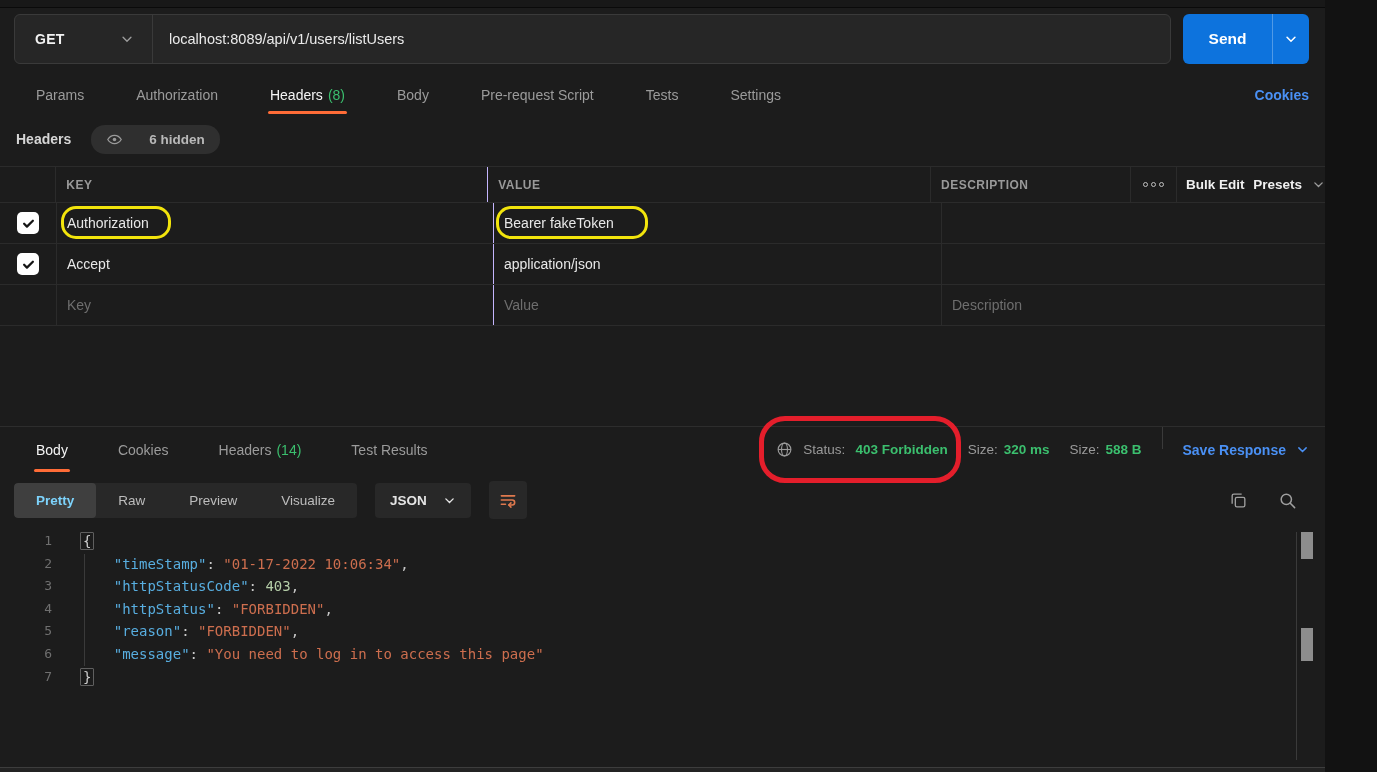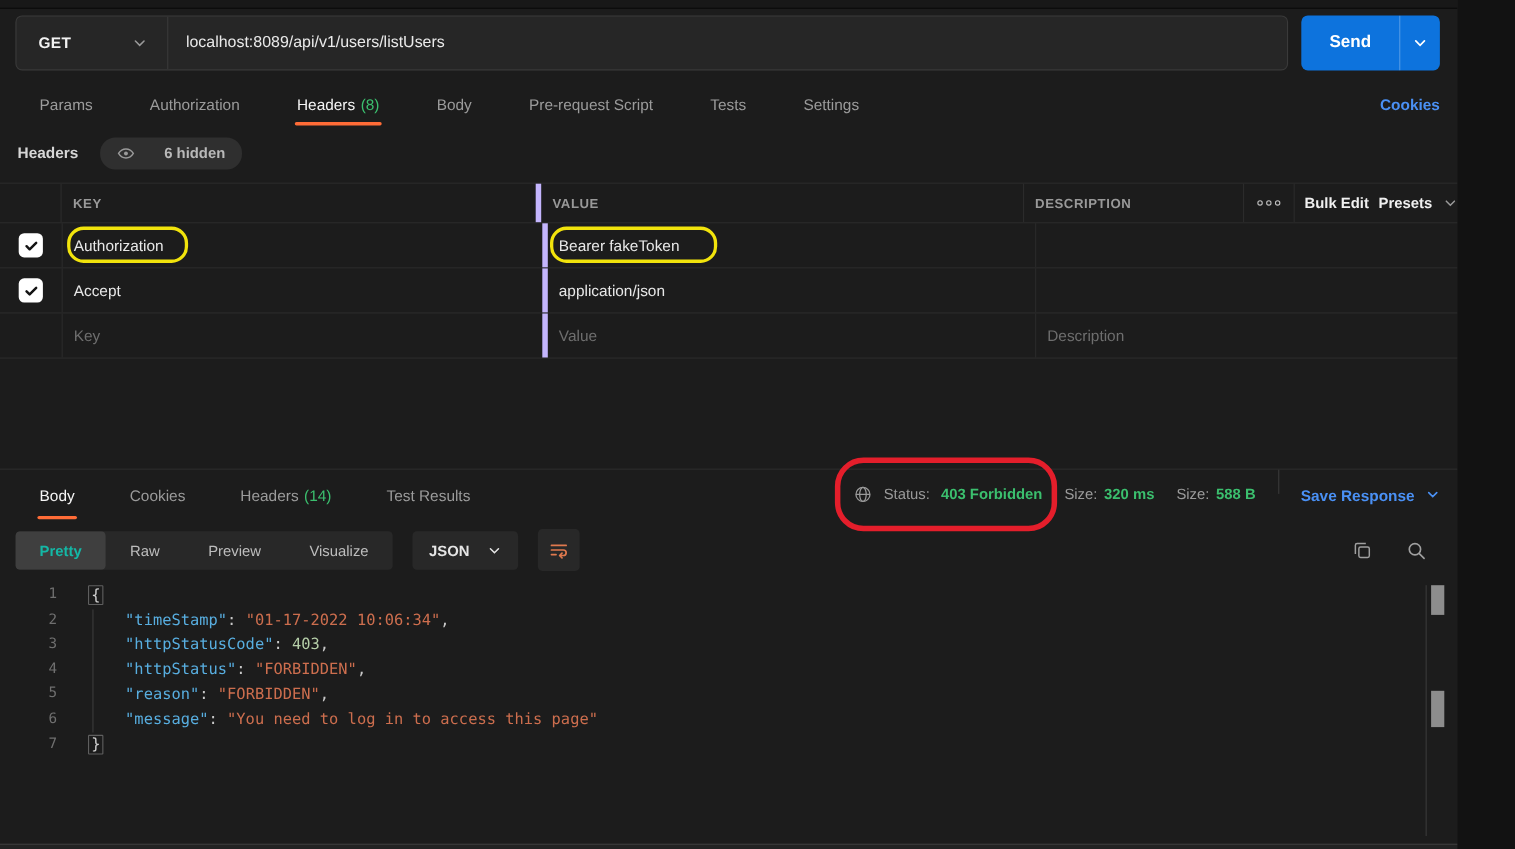--- a/index.html
+++ b/index.html
@@ -36,21 +36,21 @@
   .hidden-pill { display:flex; align-items:center; gap:26px; background:#2f2f2f; border-radius:14px; padding:6px 15px; cursor:pointer; }
   .hidden-pill span { font-size:13.5px; font-weight:600; color:#b9b9b9; }
 
   
   .tbl { margin-top:10px; font-size:14px; }
   .trow { display:flex; align-items:stretch; border-bottom:1px solid #2b2b2b; height:41px; }
   .trow.head { height:37px; border-top:1px solid #2b2b2b; }
   .cell { display:flex; align-items:center; padding-left:10px; position:relative; }
   .c-check { width:56px; justify-content:center; padding-left:0; }
   .c-key { width:437px; border-left:1px solid #2b2b2b; }
-  .c-value { width:448px; border-left:5px solid #c4b5fd; }
+  .c-value { width:448px; border-left:1px solid #c4b5fd; }
   .c-desc { flex:1; border-left:1px solid #2b2b2b; }
   .c-desc-h { width:202px; border-left:1px solid #2b2b2b; }
   .c-more { width:47px; border-left:1px solid #2b2b2b; justify-content:center; padding-left:0; cursor:pointer; }
   .c-bulk { width:78px; border-left:1px solid #2b2b2b; justify-content:center; padding-left:0; font-weight:700; font-size:13.5px; color:#f0f0f0; cursor:pointer; }
   .c-presets { flex:1; justify-content:center; gap:10px; padding-left:0; font-weight:700; font-size:13.5px; color:#f0f0f0; cursor:pointer; }
   .head .cell { font-size:12px; font-weight:700; letter-spacing:.5px; color:#999; }
   .head .c-bulk, .head .c-presets { font-size:13.5px; color:#f0f0f0; letter-spacing:0; }
   .checkbox { width:22px; height:22px; background:#fff; border-radius:5px; display:flex; align-items:center; justify-content:center; cursor:pointer; }
   .placeholder { color:#6e6e6e; }
   .more-dots { display:flex; gap:3px; }
@@ -70,21 +70,21 @@
   .meta-label { color:#9a9a9a; }
   .meta-value { color:#3bbf6e; font-weight:600; }
   .status-wrap { position:relative; display:flex; align-items:center; gap:10px; }
   .v-div { width:1px; height:22px; background:#3a3a3a; }
   .save-resp { display:flex; align-items:center; gap:10px; color:#4a90f4; font-weight:700; font-size:14px; cursor:pointer; }
 
   
   .view-row { display:flex; align-items:center; gap:18px; padding:0 14px; height:44px; margin-top:6px; }
   .seg { display:flex; background:#282828; border-radius:4px; overflow:hidden; }
   .seg .s-item { padding:10px 22px; font-size:13.5px; color:#bdbdbd; cursor:pointer; }
-  .seg .s-item.active { background:#3f3f3f; color:#14b8a6; border-radius:4px; font-weight:600; }
+  .seg .s-item.active { background:#3f3f3f; color:#7dd3fc; border-radius:4px; font-weight:600; }
   .json-dd { display:flex; align-items:center; gap:16px; background:#282828; border-radius:4px; padding:10px 15px; cursor:pointer; }
   .json-dd span { font-size:13.5px; font-weight:600; color:#e5e5e5; }
   .wrap-btn { width:38px; height:38px; background:#282828; border-radius:4px; display:flex; align-items:center; justify-content:center; cursor:pointer; color:#e0794e; }
   .view-icons { margin-left:auto; display:flex; gap:30px; align-items:center; padding-right:14px; color:#9f9f9f; }
   .view-icons > span { cursor:pointer; display:inline-flex; }
 
   
   .code-area { position:relative; margin-top:8px; height:244px; font-family:"DejaVu Sans Mono", monospace; }
   .code-line { display:flex; line-height:22.6px; font-size:14px; }
   .ln { width:52px; text-align:right; color:#6f6f6f; font-size:13px; flex:none; }

